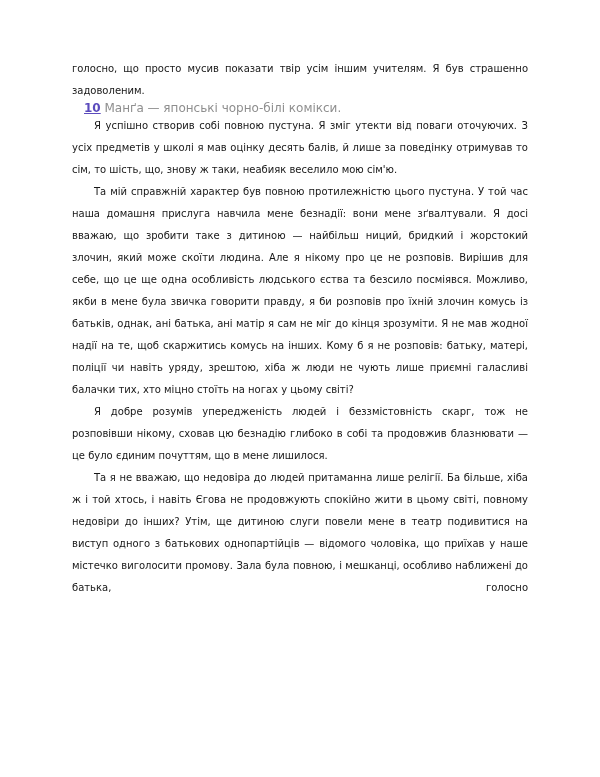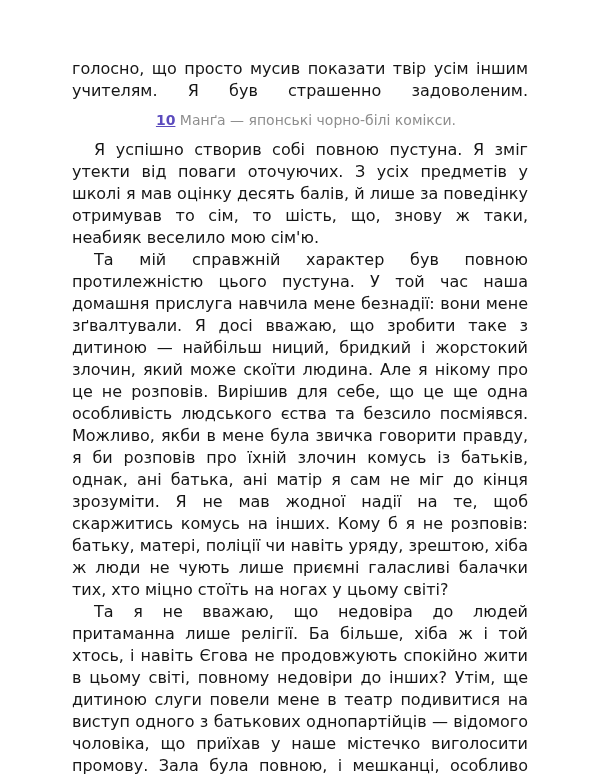--- a/index.html
+++ b/index.html
@@ -26,21 +26,21 @@
   #text-column {
     position: absolute;
     left: 72px;
     top: 58px;
     width: 456px;
   }
 
   p.para {
     margin: 0;
     padding: 0;
-    font-size: 16px;
+    font-size: 10px;
     line-height: 22px;
     color: #161616;
     text-align: justify;
     text-justify: inter-word;
     -webkit-hyphens: none;
     hyphens: none;
     word-spacing: 0px;
   }
 
   p.para.indent {
@@ -50,26 +50,26 @@
   p.para.continued {
     text-indent: 0;
   }
 
   
   p.para.force-justify {
     text-align-last: justify;
   }
 
   .footnote {
-    margin: 12px;
+    margin: 0;
     padding: 0;
-    font-size: 14px;
+    font-size: 12px;
     line-height: 13px;
     color: #8a8a8a;
-    text-align: center;
+    text-align: left;
     padding-left: 12px;
     white-space: nowrap;
   }
 
   .footnote-ref {
     color: #5b4bbd;
     text-decoration: underline;
     text-underline-offset: 1px;
     font-weight: 600;
     cursor: pointer;
@@ -88,19 +88,20 @@
 
     <p class="para continued force-justify">голосно, що просто мусив показати твір усім іншим учителям. Я був страшенно задоволеним.</p>
 
     <div class="footnote"><span class="footnote-ref">10</span><span class="footnote-body"> Манґа — японські чорно-білі комікси.</span></div>
 
 
     <p class="para indent">Я успішно створив собі повною пустуна. Я зміг утекти від поваги оточуючих. З усіх предметів у школі я мав оцінку десять балів, й лише за поведінку отримував то сім, то шість, що, знову ж таки, неабияк веселило мою сім'ю.</p>
 
     <p class="para indent">Та мій справжній характер був повною протилежністю цього пустуна. У той час наша домашня прислуга навчила мене безнадії: вони мене зґвалтували. Я досі вважаю, що зробити таке з дитиною — найбільш ниций, бридкий і жорстокий злочин, який може скоїти людина. Але я нікому про це не розповів. Вирішив для себе, що це ще одна особливість людського єства та безсило посміявся. Можливо, якби в мене була звичка говорити правду, я би розповів про їхній злочин комусь із батьків, однак, ані батька, ані матір я сам не міг до кінця зрозуміти. Я не мав жодної надії на те, щоб скаржитись комусь на інших. Кому б я не розповів: батьку, матері, поліції чи навіть уряду, зрештою, хіба ж люди не чують лише приємні галасливі балачки тих, хто міцно стоїть на ногах у цьому світі?</p>
 
+    <p class="para indent">Я добре розумів упередженість людей і беззмістовність скарг, тож не розповівши нікому, сховав цю безнадію глибоко в собі та продовжив блазнювати — це було єдиним почуттям, що в мене лишилося.</p>
 
 
     <p class="para indent force-justify">Та я не вважаю, що недовіра до людей притаманна лише релігії. Ба більше, хіба ж і той хтось, і навіть Єгова не продовжують спокійно жити в цьому світі, повному недовіри до інших? Утім, ще дитиною слуги повели мене в театр подивитися на виступ одного з батькових однопартійців — відомого чоловіка, що приїхав у наше містечко виголосити промову. Зала була повною, і мешканці, особливо наближені до батька, голосно</p>
 
   </div>
 
 </div>
 
 </body></html>

